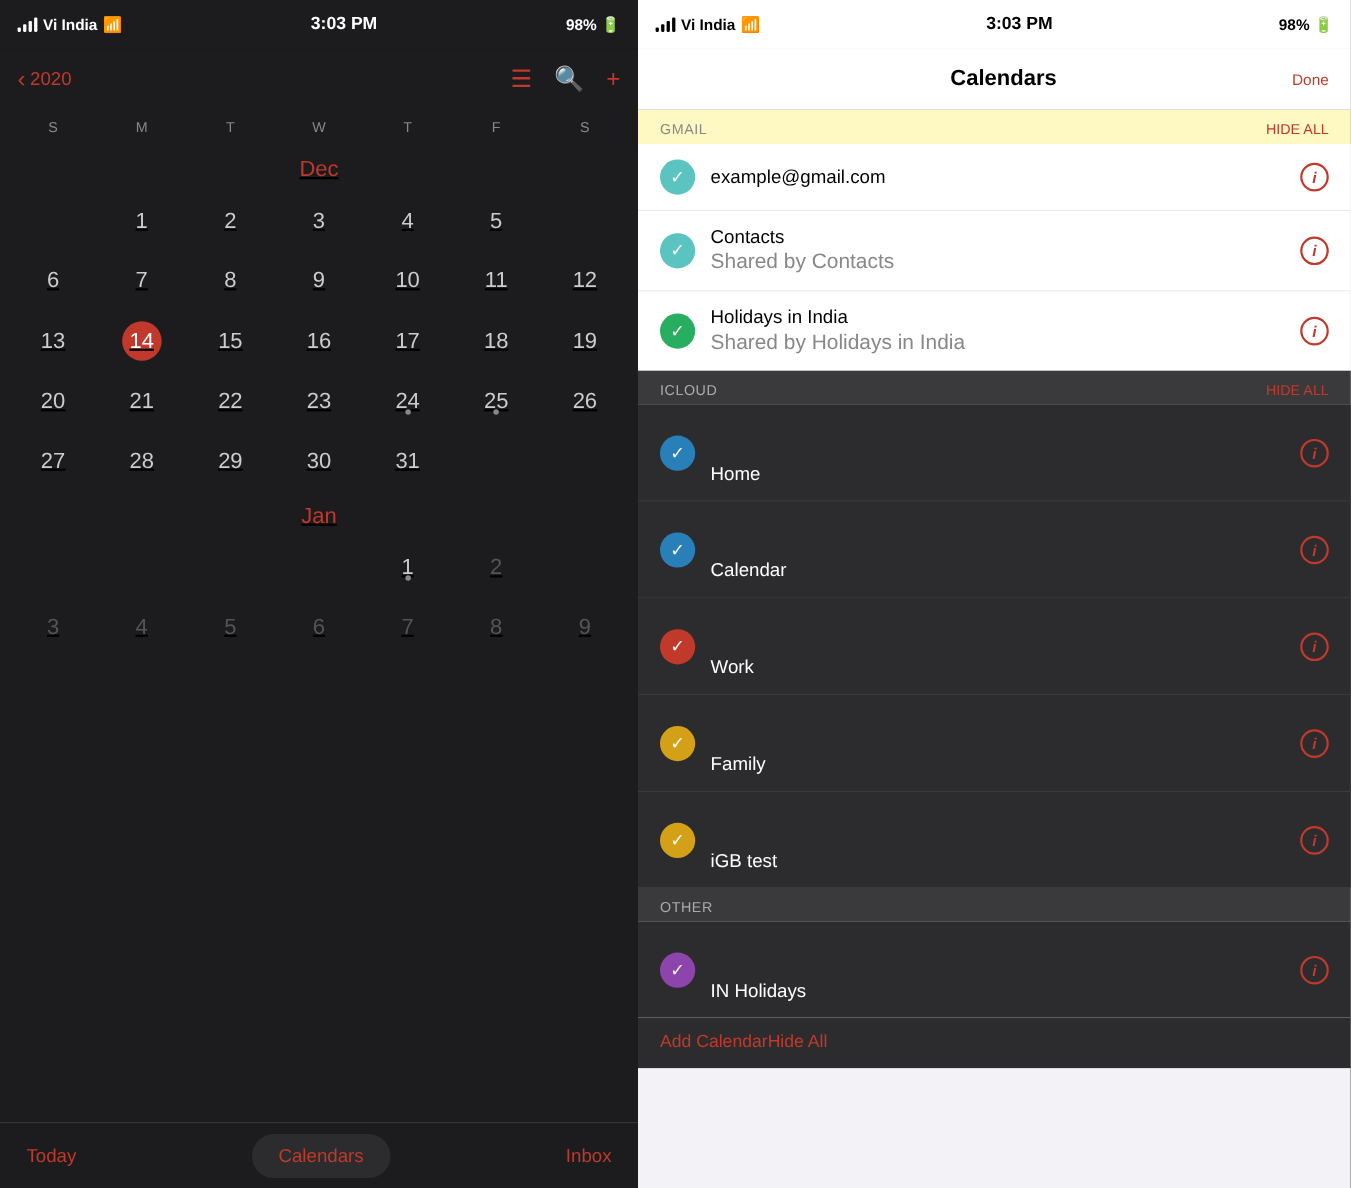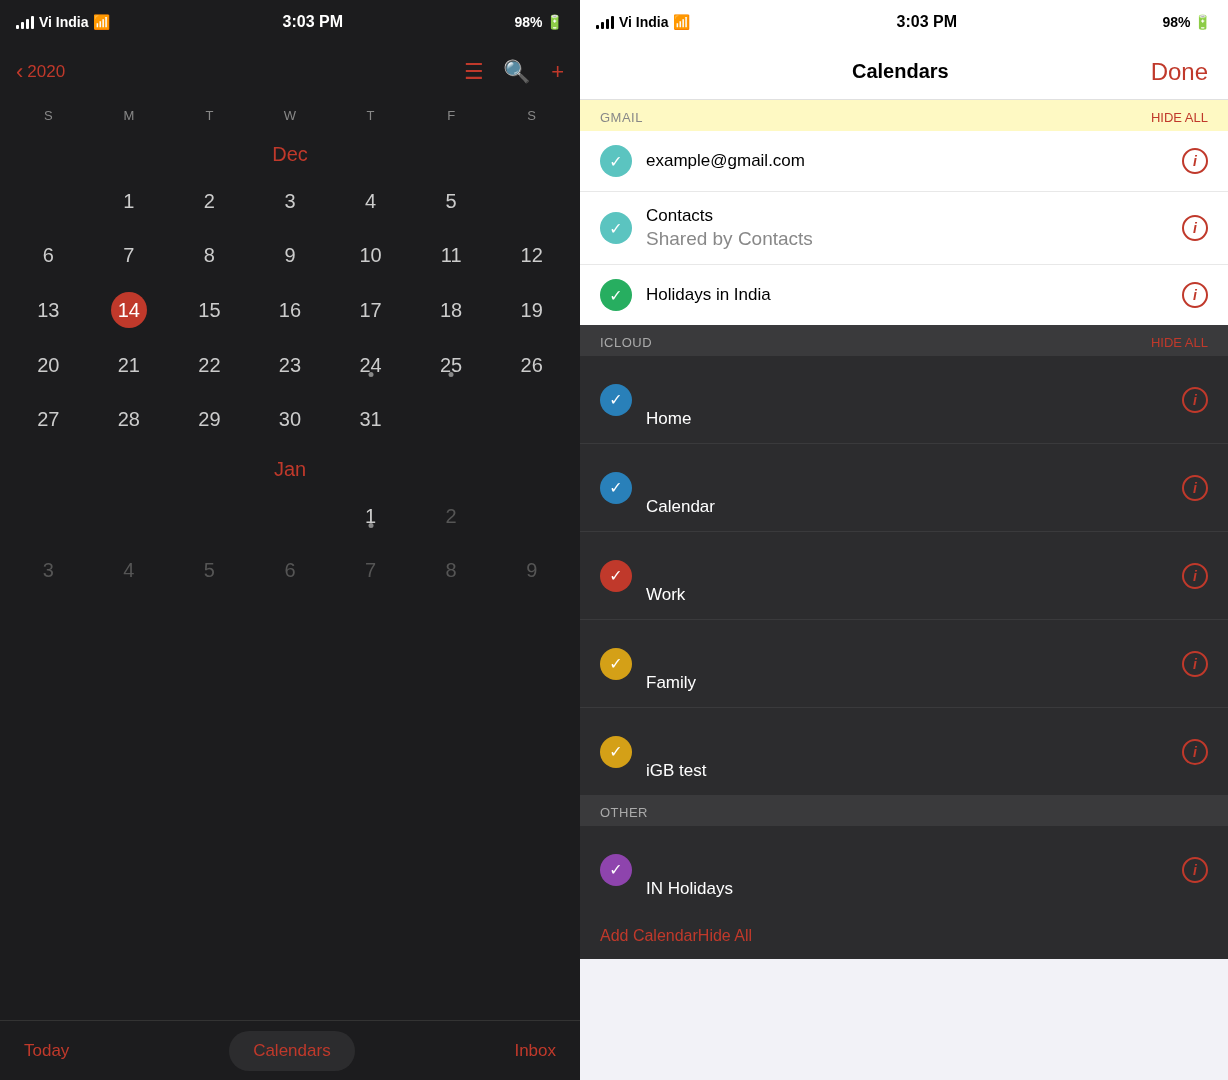--- a/index.html
+++ b/index.html
@@ -93,20 +93,21 @@
       font-size: 13px;
       color: #888;
       font-weight: 400;
       padding: 4px 0;
     }
 
     .cal-body {
       flex: 1;
       padding: 0 8px;
       overflow: hidden;
+      text-decoration: underline;
     }
 
     .month-label {
       color: #c0392b;
       font-size: 20px;
       font-weight: 500;
       text-align: center;
       padding: 12px 0 8px;
     }
 
@@ -218,21 +219,21 @@
       padding: 0 20px;
       border-bottom: 1px solid #e0e0e0;
     }
     .cal-list-title {
       font-size: 20px;
       font-weight: 600;
       color: #000;
     }
     .cal-list-done {
       color: #c0392b;
-      font-size: 24px;
+      font-size: 14px;
       font-weight: 500;
     }
 
     .section-header {
       background: #fef9c3;
       padding: 10px 20px 6px;
       display: flex;
       justify-content: space-between;
       align-items: center;
     }
@@ -614,20 +615,21 @@
         <div class="item-name">Contacts</div>
         <div class="item-sub">Shared by Contacts</div>
       </div>
       <div class="info-icon">i</div>
     </div>
 
     <div class="calendar-item" style="border-bottom:none">
       <div class="check-circle" style="background:#27ae60">✓</div>
       <div class="item-text">
         <div class="item-name">Holidays in India</div>
+        <div class="item-sub">Shared by Holidays in India</div>
       </div>
       <div class="info-icon">i</div>
     </div>
   </div>
 
   <div class="icloud-header">
     <span class="dark-section-title">ICLOUD</span>
     <span style="color:#c0392b;font-size:13px;font-weight:500">HIDE ALL</span>
   </div>
 

